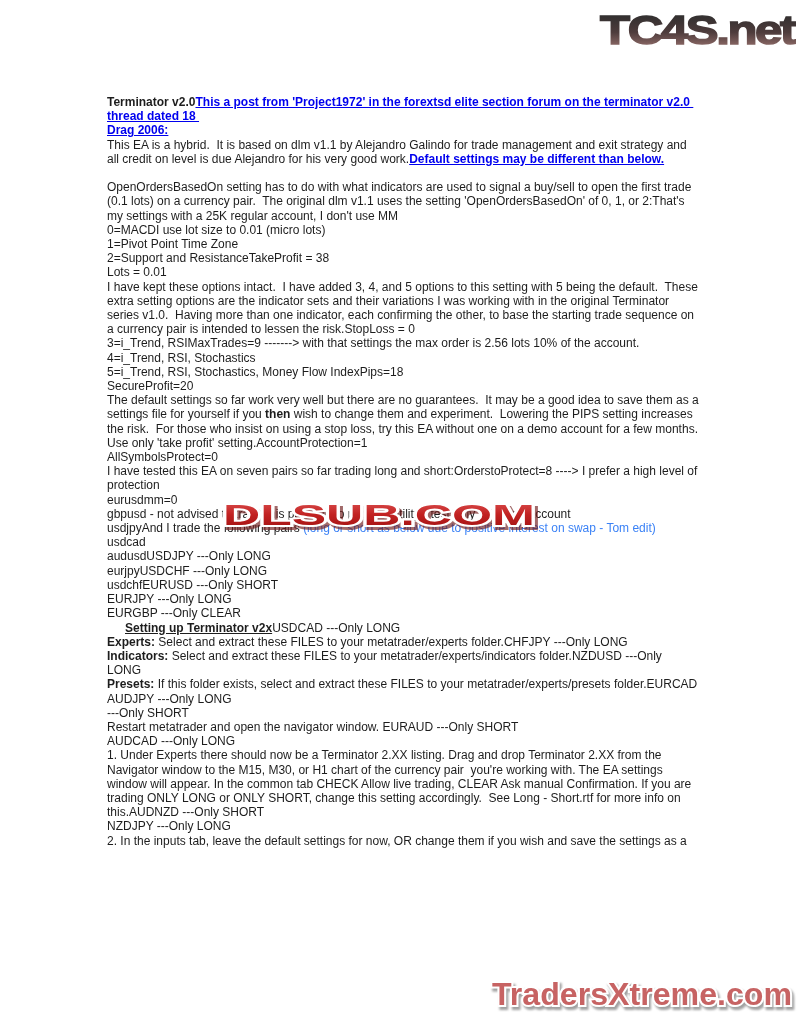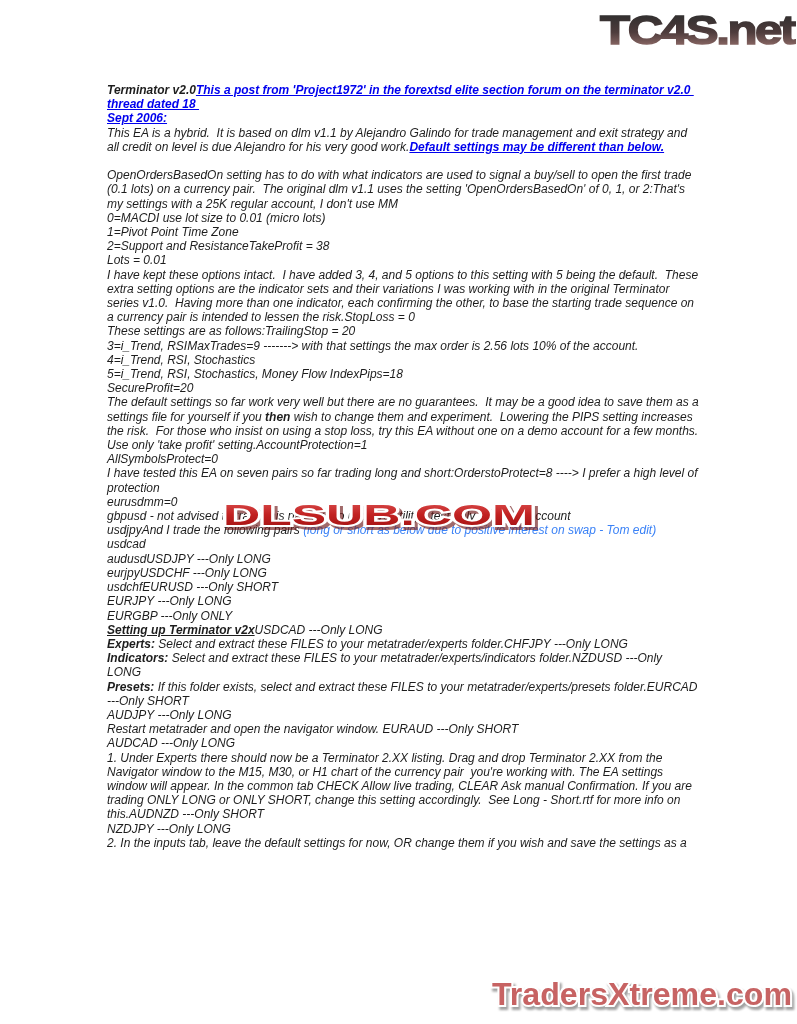--- a/index.html
+++ b/index.html
@@ -9,29 +9,29 @@
     position:relative;
     font-family:"Liberation Sans",sans-serif;
   }
   .canvas{position:absolute;inset:0;overflow:hidden;}
 
   
   .tc4s{position:absolute;top:2px;right:1px;}
 
   
   #doc{
-    position:absolute;left:107px;top:83px;width:690px;
-    font-size:12px;line-height:14.2px;color:#1d1d1d;font-style:italic;
+    position:absolute;left:107px;top:95px;width:690px;
+    font-size:12px;line-height:14.2px;color:#1d1d1d;
   }
   .ln{white-space:pre;min-height:14.2px;}
   .r-n{font-weight:normal;}
   .r-b{font-weight:bold;}
   .r-l{color:#0000ee;font-weight:bold;text-decoration:underline;cursor:pointer;}
   .r-bl{color:#3b82f6;font-weight:normal;}
-  .r-bu{font-weight:bold;text-decoration:underline;color:#1d1d1d;}
+  .r-bu{font-weight:bold;text-decoration:underline;color:#1d1d1d;margin-left:18px;}
 
   
   .dlsub{position:absolute;left:214px;top:492px;}
   
   .txtreme{position:absolute;left:487px;top:971px;}
 </style>
 </head>
 <body>
 
 <div class="canvas">
@@ -43,63 +43,62 @@
         <stop offset="0.55" stop-color="#4e3c3c"></stop>
         <stop offset="0.95" stop-color="#9e7672"></stop>
       </linearGradient>
     </defs>
     <text x="198" y="42" text-anchor="end" font-family="'Liberation Sans',sans-serif" font-size="41" font-weight="bold" letter-spacing="-2" fill="url(#gTc)" stroke="url(#gTc)" stroke-width="1.5" textLength="194" lengthAdjust="spacingAndGlyphs">TC4S.net</text>
   </svg>
 
   <div id="doc">
       <div class="ln"><span class="r-b">Terminator v2.0</span><span class="r-l">This a post from 'Project1972' in the forextsd elite section forum on the terminator v2.0 </span></div>
       <div class="ln"><span class="r-l">thread dated 18 </span></div>
-      <div class="ln"><span class="r-l">Sept 2006:</span></div>
+      <div class="ln"><span class="r-l">Drag 2006:</span></div>
       <div class="ln"><span class="r-n">This EA is a hybrid.  It is based on dlm v1.1 by Alejandro Galindo for trade management and exit strategy and</span></div>
       <div class="ln"><span class="r-n">all credit on level is due Alejandro for his very good work.</span><span class="r-l">Default settings may be different than below.</span></div>
       <div class="ln"></div>
       <div class="ln"><span class="r-n">OpenOrdersBasedOn setting has to do with what indicators are used to signal a buy/sell to open the first trade</span></div>
       <div class="ln"><span class="r-n">(0.1 lots) on a currency pair.  The original dlm v1.1 uses the setting 'OpenOrdersBasedOn' of 0, 1, or 2:That's</span></div>
       <div class="ln"><span class="r-n">my settings with a 25K regular account, I don't use MM</span></div>
       <div class="ln"><span class="r-n">0=MACDI use lot size to 0.01 (micro lots)</span></div>
       <div class="ln"><span class="r-n">1=Pivot Point Time Zone</span></div>
       <div class="ln"><span class="r-n">2=Support and ResistanceTakeProfit = 38</span></div>
       <div class="ln"><span class="r-n">Lots = 0.01</span></div>
       <div class="ln"><span class="r-n">I have kept these options intact.  I have added 3, 4, and 5 options to this setting with 5 being the default.  These</span></div>
       <div class="ln"><span class="r-n">extra setting options are the indicator sets and their variations I was working with in the original Terminator</span></div>
       <div class="ln"><span class="r-n">series v1.0.  Having more than one indicator, each confirming the other, to base the starting trade sequence on</span></div>
       <div class="ln"><span class="r-n">a currency pair is intended to lessen the risk.StopLoss = 0</span></div>
-      <div class="ln"><span class="r-n">These settings are as follows:TrailingStop = 20</span></div>
       <div class="ln"><span class="r-n">3=i_Trend, RSIMaxTrades=9 -------&gt; with that settings the max order is 2.56 lots 10% of the account.</span></div>
       <div class="ln"><span class="r-n">4=i_Trend, RSI, Stochastics</span></div>
       <div class="ln"><span class="r-n">5=i_Trend, RSI, Stochastics, Money Flow IndexPips=18</span></div>
       <div class="ln"><span class="r-n">SecureProfit=20</span></div>
       <div class="ln"><span class="r-n">The default settings so far work very well but there are no guarantees.  It may be a good idea to save them as a</span></div>
       <div class="ln"><span class="r-n">settings file for yourself if you </span><span class="r-b">then</span><span class="r-n"> wish to change them and experiment.  Lowering the PIPS setting increases</span></div>
       <div class="ln"><span class="r-n">the risk.  For those who insist on using a stop loss, try this EA without one on a demo account for a few months.</span></div>
       <div class="ln"><span class="r-n">Use only 'take profit' setting.AccountProtection=1</span></div>
       <div class="ln"><span class="r-n">AllSymbolsProtect=0</span></div>
       <div class="ln"><span class="r-n">I have tested this EA on seven pairs so far trading long and short:OrderstoProtect=8 ----&gt; I prefer a high level of</span></div>
       <div class="ln"><span class="r-n">protection</span></div>
       <div class="ln"><span class="r-n">eurusdmm=0</span></div>
       <div class="ln"><span class="r-n">gbpusd - not advised to trade this pair due to price volatility - test only on demo account</span></div>
       <div class="ln"><span class="r-n">usdjpyAnd I trade the following pairs </span><span class="r-bl">(long or short as below due to positive interest on swap - Tom edit)</span></div>
       <div class="ln"><span class="r-n">usdcad</span></div>
       <div class="ln"><span class="r-n">audusdUSDJPY ---Only LONG</span></div>
       <div class="ln"><span class="r-n">eurjpyUSDCHF ---Only LONG</span></div>
       <div class="ln"><span class="r-n">usdchfEURUSD ---Only SHORT</span></div>
       <div class="ln"><span class="r-n">EURJPY ---Only LONG</span></div>
-      <div class="ln"><span class="r-n">EURGBP ---Only ONLY</span></div>
+      <div class="ln"><span class="r-n">EURGBP ---Only CLEAR</span></div>
       <div class="ln"><span class="r-bu">Setting up Terminator v2x</span><span class="r-n">USDCAD ---Only LONG</span></div>
       <div class="ln"><span class="r-b">Experts:</span><span class="r-n"> Select and extract these FILES to your metatrader/experts folder.CHFJPY ---Only LONG</span></div>
       <div class="ln"><span class="r-b">Indicators:</span><span class="r-n"> Select and extract these FILES to your metatrader/experts/indicators folder.NZDUSD ---Only</span></div>
       <div class="ln"><span class="r-n">LONG</span></div>
       <div class="ln"><span class="r-b">Presets:</span><span class="r-n"> If this folder exists, select and extract these FILES to your metatrader/experts/presets folder.EURCAD</span></div>
+      <div class="ln"><span class="r-n">AUDJPY ---Only LONG</span></div>
       <div class="ln"><span class="r-n">---Only SHORT</span></div>
-      <div class="ln"><span class="r-n">AUDJPY ---Only LONG</span></div>
       <div class="ln"><span class="r-n">Restart metatrader and open the navigator window. EURAUD ---Only SHORT</span></div>
       <div class="ln"><span class="r-n">AUDCAD ---Only LONG</span></div>
       <div class="ln"><span class="r-n">1. Under Experts there should now be a Terminator 2.XX listing. Drag and drop Terminator 2.XX from the</span></div>
       <div class="ln"><span class="r-n">Navigator window to the M15, M30, or H1 chart of the currency pair  you're working with. The EA settings</span></div>
       <div class="ln"><span class="r-n">window will appear. In the common tab CHECK Allow live trading, CLEAR Ask manual Confirmation. If you are</span></div>
       <div class="ln"><span class="r-n">trading ONLY LONG or ONLY SHORT, change this setting accordingly.  See Long - Short.rtf for more info on</span></div>
       <div class="ln"><span class="r-n">this.AUDNZD ---Only SHORT</span></div>
       <div class="ln"><span class="r-n">NZDJPY ---Only LONG</span></div>
       <div class="ln"><span class="r-n">2. In the inputs tab, leave the default settings for now, OR change them if you wish and save the settings as a</span></div>
     </div>

